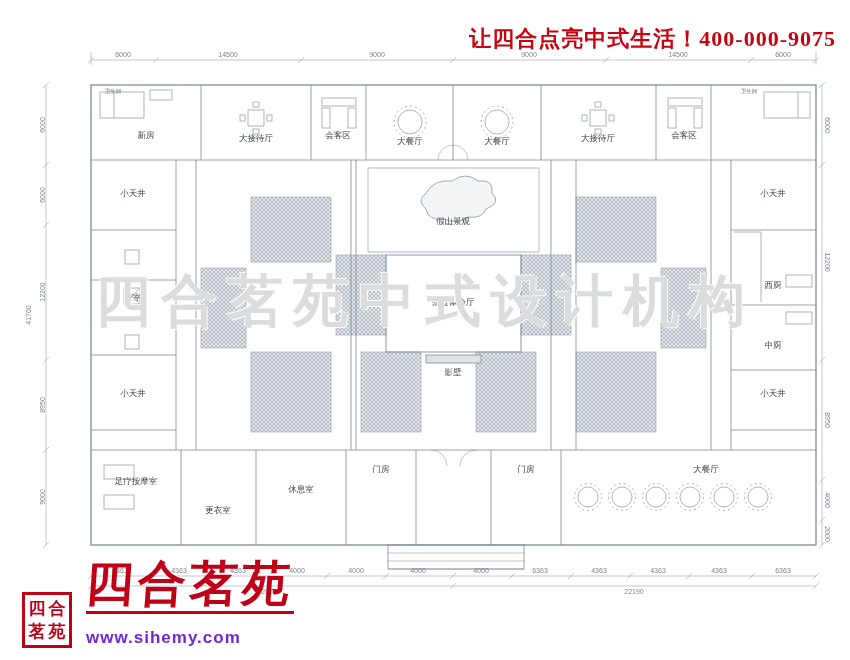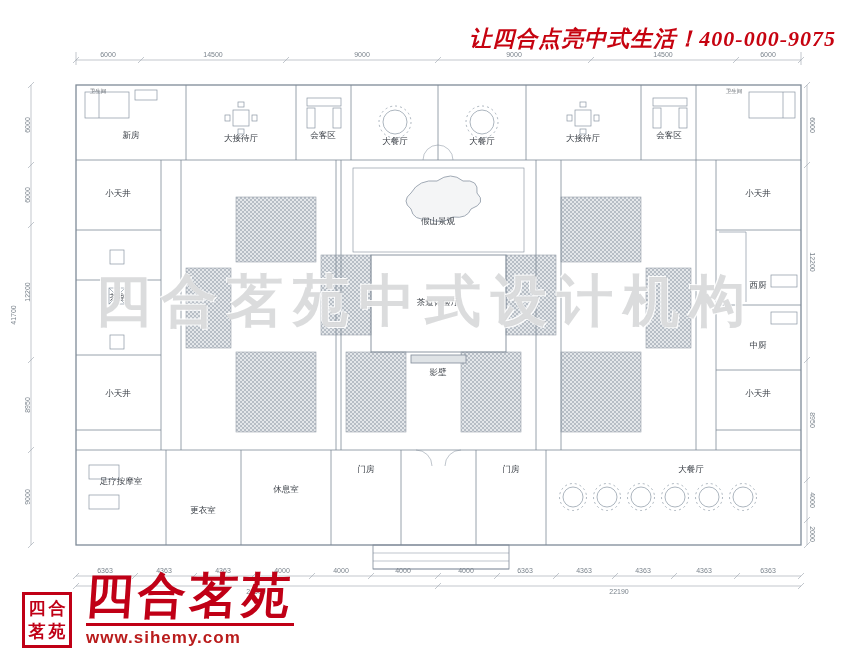--- a/index.html
+++ b/index.html
@@ -3,24 +3,24 @@
 <meta charset="utf-8">
 <style>
   * { margin:0; padding:0; box-sizing:border-box; }
   body { background:#ffffff; }
   .page {
     position:relative; width:850px; height:660px; background:#ffffff;
     font-family:"Liberation Sans", sans-serif; overflow:hidden;
   }
   .slogan {
     position:absolute; top:24px; right:14px;
-    font-family:"Liberation Serif", serif; font-weight:bold; font-style:italic;
+    font-family:"Liberation Serif", serif; font-weight:bold; 
     font-size:22px; color:#c60310; letter-spacing:1px; white-space:nowrap;
   }
-  .plan-area { position:absolute; left:1px; top:50px; width:815px; height:545px;text-decoration:underline; }
+  .plan-area { position:absolute; left:16px; top:50px; width:815px; height:545px;text-decoration:underline; }
   .watermark {
     position:absolute; top:264px; left:50%; transform:translateX(-50%);
     font-family:"Liberation Serif", serif; font-weight:bold;
     font-size:56px; letter-spacing:10px; white-space:nowrap;
     color:rgba(170,172,175,0.42);
     text-shadow:1px 1px 0 rgba(255,255,255,0.9), -1px -1px 0 rgba(255,255,255,0.9);
     pointer-events:none; z-index:5;
   }
   .footer { position:absolute; left:22px; bottom:12px; display:flex; align-items:flex-end; gap:14px; z-index:6; }
   .seal {
@@ -28,22 +28,22 @@
     display:grid; grid-template-columns:1fr 1fr; align-items:center; justify-items:center;
     font-family:"Liberation Serif", serif; font-weight:bold; font-size:17px; color:#c00016;
     padding:2px;
   }
   .brand-col { display:flex; flex-direction:column; }
   .brand {
     font-family:"Liberation Serif", serif; font-weight:bold; font-size:48px;
     color:#c00016; line-height:0.95; transform:skewX(-4deg); letter-spacing:4px;
   }
   .site {
-    margin-top:4px; border-top:3px solid #c00016; padding-top:2px;
-    color:#b91c1c; font-weight:bold; font-size:17px; letter-spacing:1px;
+    margin-top:4px; border-top:3px solid #c00016; padding-top:14px;
+    color:#6d28d9; font-weight:bold; font-size:17px; letter-spacing:1px;
   }
   svg text { font-family:"Liberation Sans", sans-serif; }
   .room-lb { font-size:8.5px; fill:#3c4148; }
   .small-lb { font-size:5.5px; fill:#565c63; }
   .dim { font-size:7px; fill:#7a838c; }
 </style>
 </head>
 <body>
 
 <div class="page">

